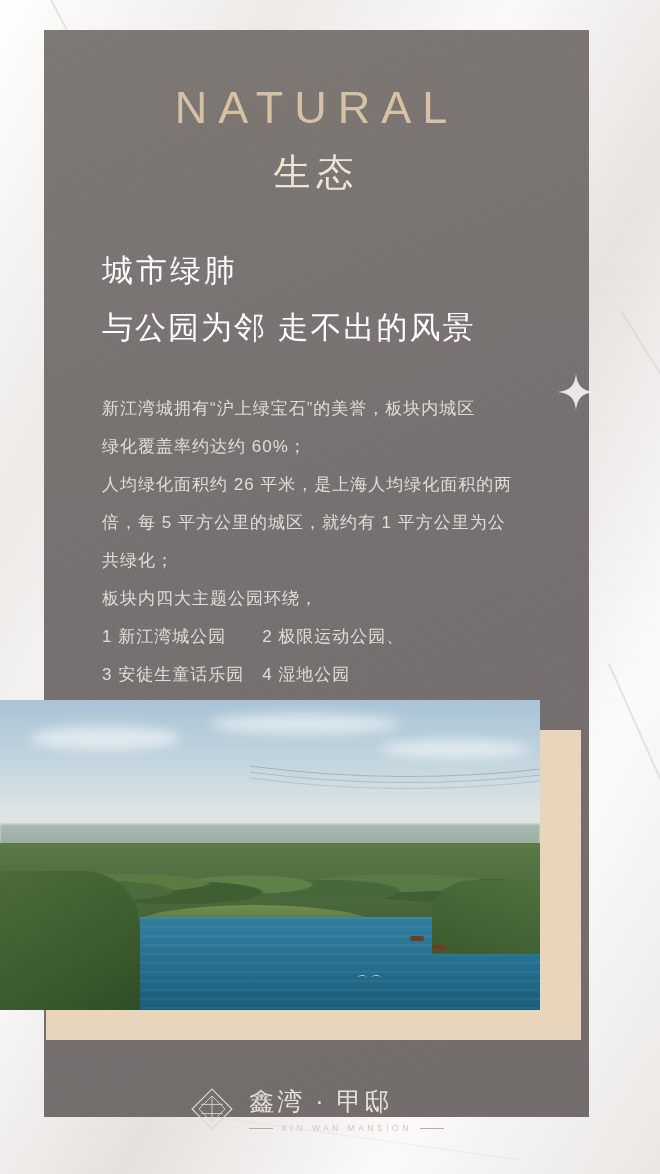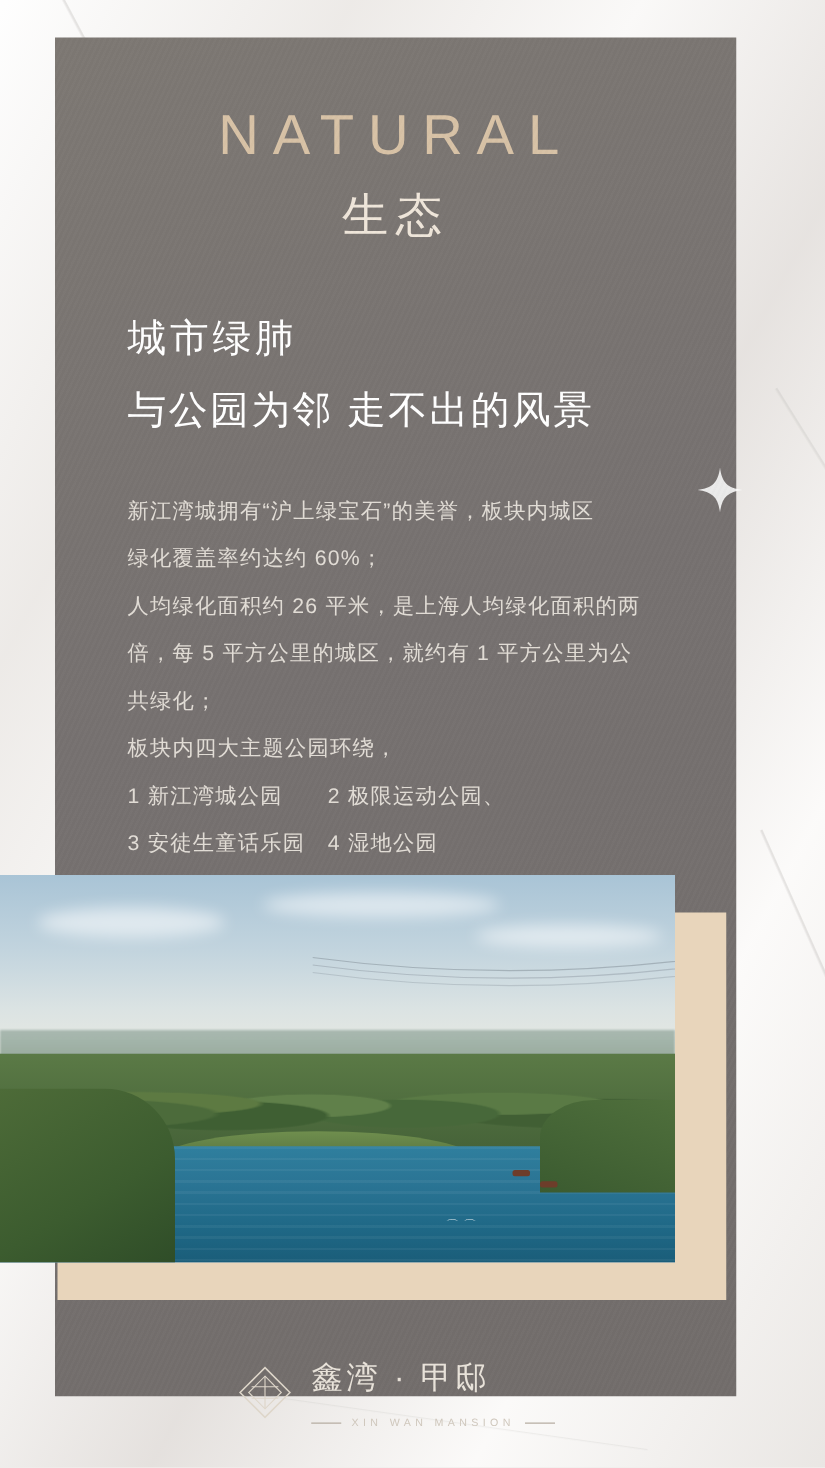--- a/index.html
+++ b/index.html
@@ -229,21 +229,21 @@
   .logo-cn {
     font-size: 25px;
     letter-spacing: 3px;
     font-weight: 500;
   }
   .logo-en {
     display:flex; align-items:center; gap:8px;
     font-size: 8.5px;
     letter-spacing: 3.5px;
     color: #cfc7bc;
-    margin-top: 15px;
+    margin-top: 5px;
   }
   .logo-en .rule {
     display:block; width: 24px; height:1px; background:#b6ada2;
   }
 </style>
 </head>
 <body>
 
 <div class="poster">
 

